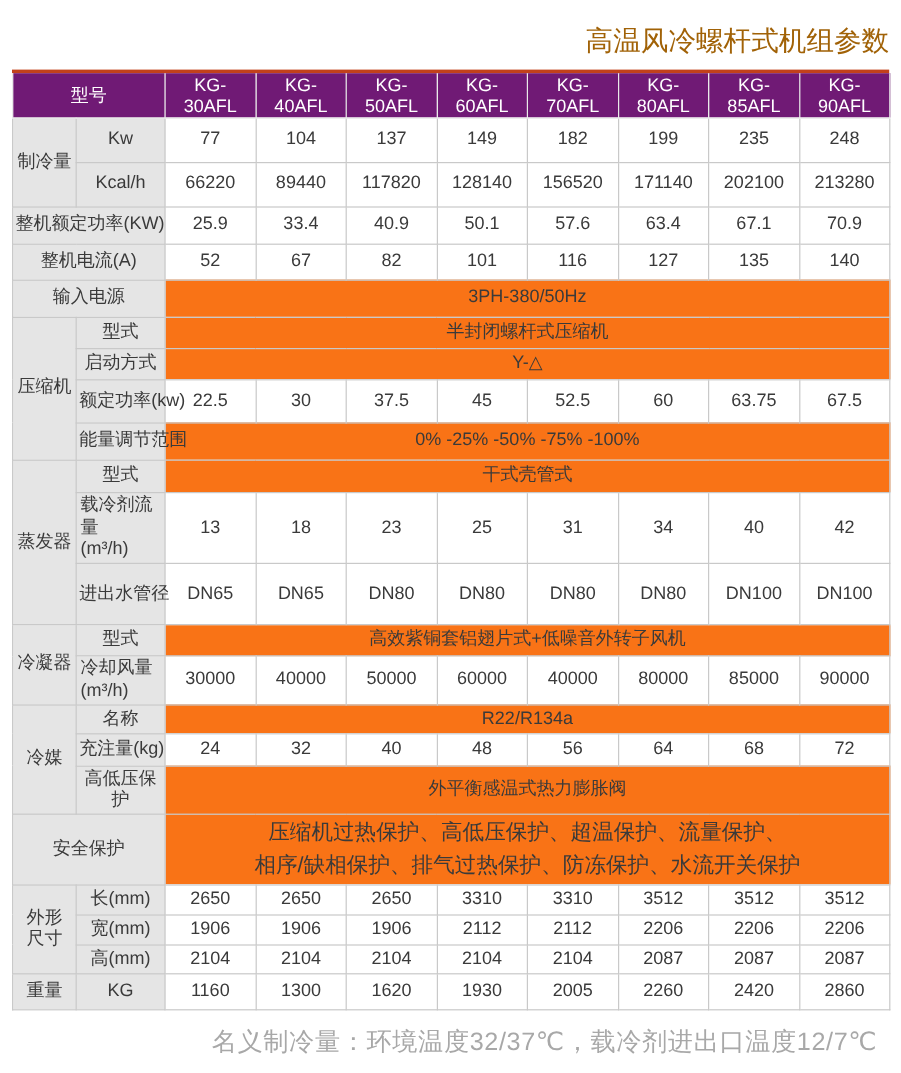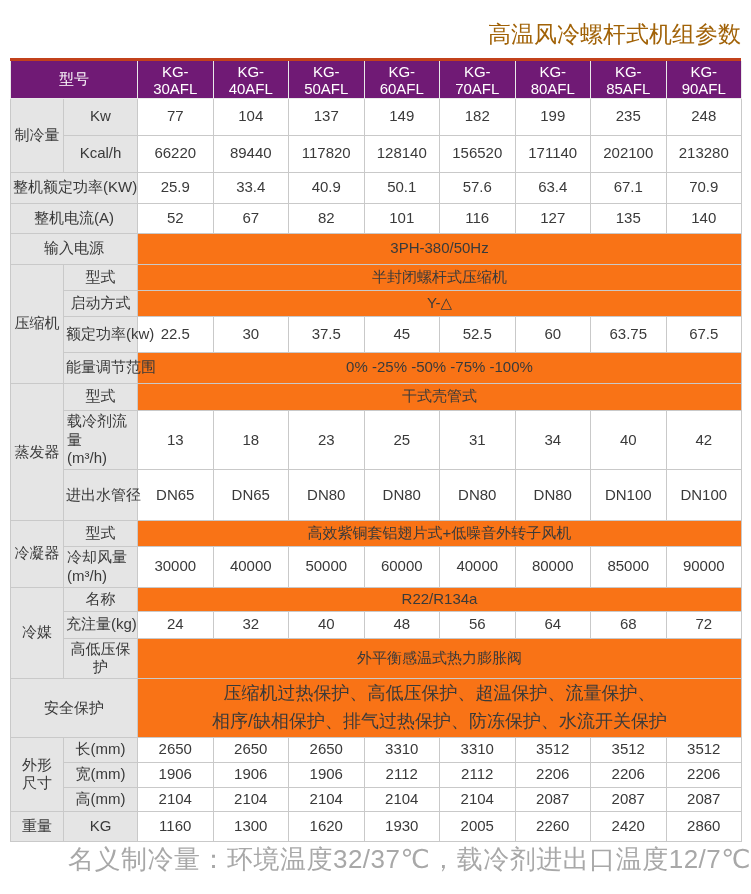--- a/index.html
+++ b/index.html
@@ -10,21 +10,21 @@
   table.spec{border-collapse:collapse;table-layout:fixed;width:731px;margin-left:10px;font-size:15px;color:#3a3a3a;}
   td{border:1px solid #c9c9c9;padding:1px 2px;text-align:center;vertical-align:middle;line-height:1.25;}
   th{border:1px solid #e9e9e9;border-top:none;padding:1px 2px;text-align:center;vertical-align:middle;background:#701a75;color:#ffffff;font-weight:400;font-size:15px;}
   td.lab{background:#e5e5e5;}
   td.val{background:#ffffff;}
   td.merged{background:#f97316;}
   .pre{white-space:pre-line;}
   .nowrap{white-space:nowrap;}
   .leftal{text-align:left;padding-left:3px;}
   .safety-text{line-height:1.55;font-size:18px;}
-  .footer-note{width:751px;box-sizing:border-box;margin-top:0;padding-right:0;text-align:right;font-size:26px;color:#a8a8a8;letter-spacing:0.5px;}
+  .footer-note{width:751px;box-sizing:border-box;margin-top:12px;padding-right:20px;text-align:right;font-size:21px;color:#a8a8a8;letter-spacing:0.5px;}
 </style>
 </head>
 <body>
 
 <div class="page">
 
   <div class="title">高温风冷螺杆式机组参数</div>
 
   <div class="accent-line"></div>
 

